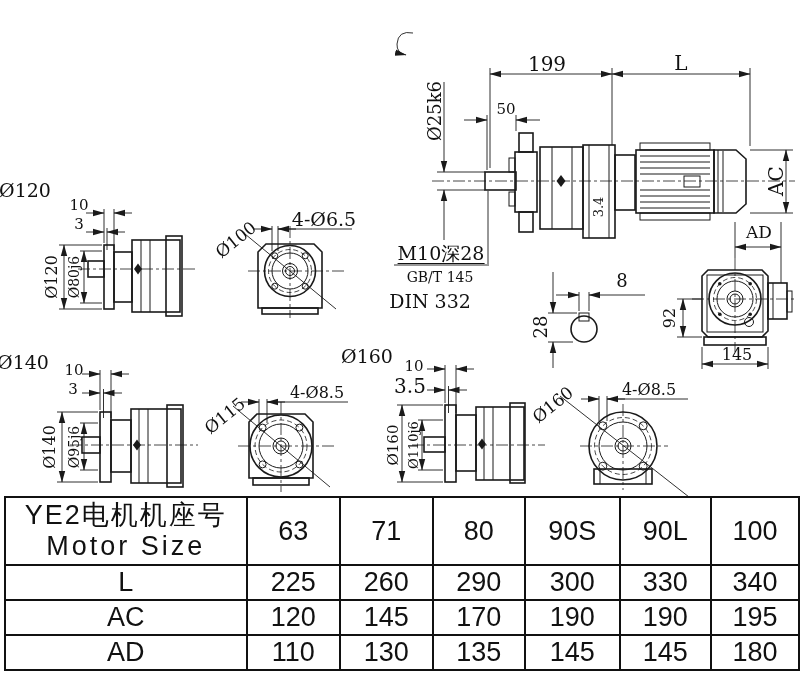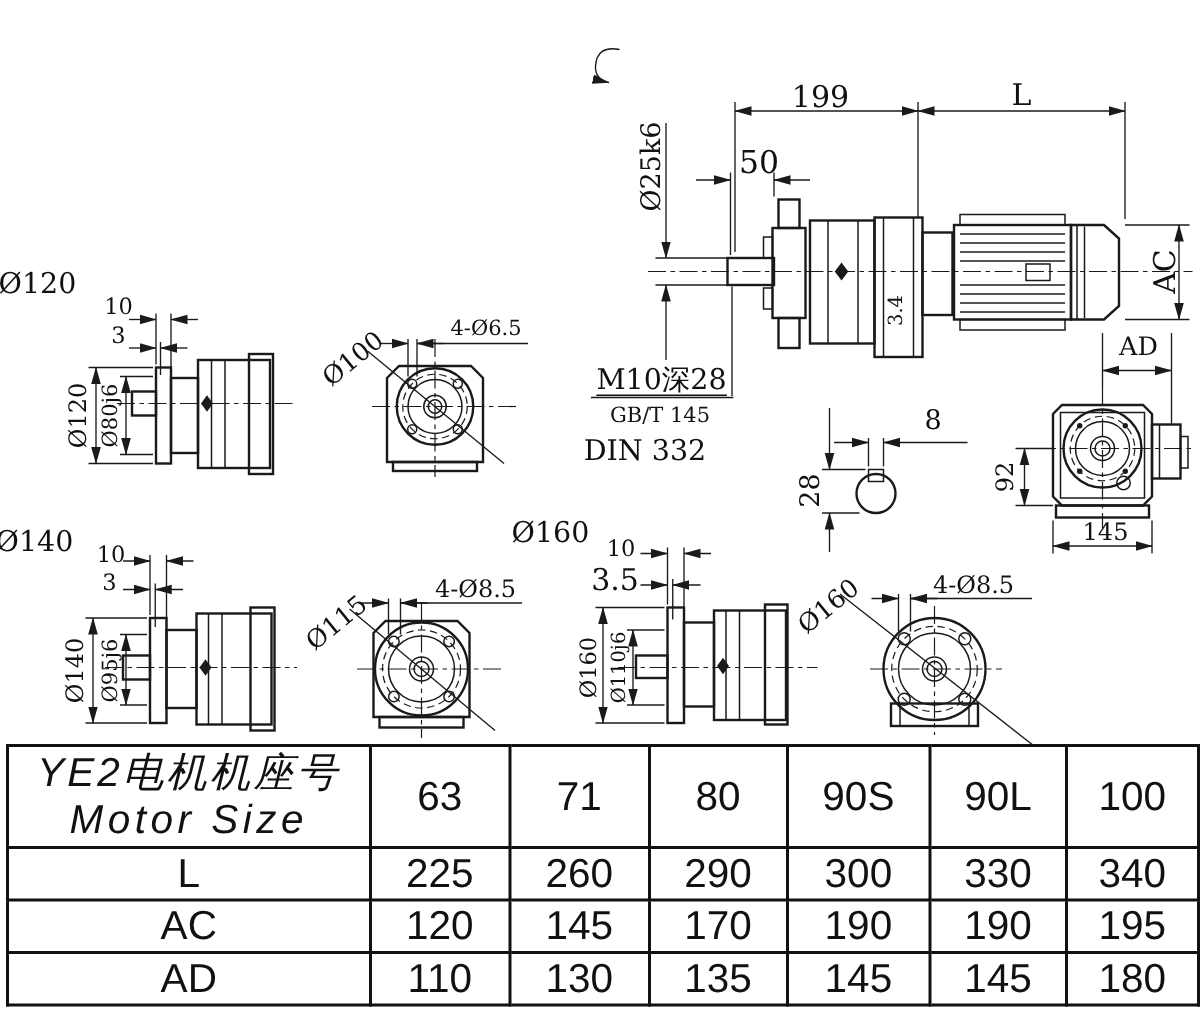--- a/index.html
+++ b/index.html
@@ -291,59 +291,59 @@
       <line class="d" x1="607" y1="421" x2="607" y2="396"></line>
       <line class="d" x1="581" y1="399" x2="599" y2="399" marker-end="url(#ar)"></line>
       <line class="d" x1="625" y1="399" x2="607" y2="399" marker-end="url(#ar)"></line>
       <line class="d" x1="607" y1="399" x2="688" y2="399"></line>
     </g>
   </svg>
 
   <div id="labels">
       <span class="dim-label" style="left: 547px; top: 64px; font-size: 20px; transform: translate(-50%, -50%) rotate(0deg);">199</span>
       <span class="dim-label" style="left: 681px; top: 63px; font-size: 20px; transform: translate(-50%, -50%) rotate(0deg);">L</span>
-      <span class="dim-label" style="left: 506px; top: 109px; font-size: 21px; transform: translate(-50%, -50%) rotate(0deg);">50</span>
+      <span class="dim-label" style="left: 506px; top: 109px; font-size: 15px; transform: translate(-50%, -50%) rotate(0deg);">50</span>
       <span class="dim-label" style="left: 435px; top: 111px; font-size: 18px; transform: translate(-50%, -50%) rotate(-90deg);">Ø25k6</span>
       <span class="dim-label" style="left: 598px; top: 207px; font-size: 13px; transform: translate(-50%, -50%) rotate(-90deg);">3.4</span>
       <span class="dim-label" style="left: 776px; top: 181px; font-size: 20px; transform: translate(-50%, -50%) rotate(-90deg);">AC</span>
       <span class="dim-label" style="left: 759px; top: 232px; font-size: 17px; transform: translate(-50%, -50%) rotate(0deg);">AD</span>
       <span class="dim-label note-underline" style="left: 441px; top: 254px; font-size: 19px; transform: translate(-50%, -50%) rotate(0deg);">M10深28</span>
       <span class="dim-label" style="left: 440px; top: 277px; font-size: 14px; transform: translate(-50%, -50%) rotate(0deg);">GB/T 145</span>
       <span class="dim-label" style="left: 430px; top: 301px; font-size: 19px; transform: translate(-50%, -50%) rotate(0deg);">DIN 332</span>
       <span class="dim-label" style="left: 622px; top: 281px; font-size: 18px; transform: translate(-50%, -50%) rotate(0deg);">8</span>
       <span class="dim-label" style="left: 541px; top: 327px; font-size: 18px; transform: translate(-50%, -50%) rotate(-90deg);">28</span>
       <span class="dim-label" style="left: 670px; top: 318px; font-size: 16px; transform: translate(-50%, -50%) rotate(-90deg);">92</span>
       <span class="dim-label" style="left: 737px; top: 355px; font-size: 16px; transform: translate(-50%, -50%) rotate(0deg);">145</span>
       <span class="dim-label" style="left: 25px; top: 190px; font-size: 19px; transform: translate(-50%, -50%) rotate(0deg);">Ø120</span>
       <span class="dim-label" style="left: 79px; top: 205px; font-size: 15px; transform: translate(-50%, -50%) rotate(0deg);">10</span>
       <span class="dim-label" style="left: 79px; top: 224px; font-size: 15px; transform: translate(-50%, -50%) rotate(0deg);">3</span>
       <span class="dim-label" style="left: 52px; top: 277px; font-size: 16px; transform: translate(-50%, -50%) rotate(-90deg);">Ø120</span>
       <span class="dim-label" style="left: 74px; top: 277px; font-size: 14px; transform: translate(-50%, -50%) rotate(-90deg);">Ø80j6</span>
       <span class="dim-label" style="left: 236px; top: 240px; font-size: 17px; transform: translate(-50%, -50%) rotate(-39deg);">Ø100</span>
-      <span class="dim-label" style="left: 324px; top: 219px; font-size: 14px; transform: translate(-50%, -50%) rotate(0deg);">4-Ø6.5</span>
+      <span class="dim-label" style="left: 324px; top: 219px; font-size: 19px; transform: translate(-50%, -50%) rotate(0deg);">4-Ø6.5</span>
       <span class="dim-label" style="left: 23px; top: 362px; font-size: 19px; transform: translate(-50%, -50%) rotate(0deg);">Ø140</span>
       <span class="dim-label" style="left: 74px; top: 370px; font-size: 15px; transform: translate(-50%, -50%) rotate(0deg);">10</span>
       <span class="dim-label" style="left: 73px; top: 389px; font-size: 15px; transform: translate(-50%, -50%) rotate(0deg);">3</span>
       <span class="dim-label" style="left: 50px; top: 447px; font-size: 16px; transform: translate(-50%, -50%) rotate(-90deg);">Ø140</span>
       <span class="dim-label" style="left: 74px; top: 447px; font-size: 14px; transform: translate(-50%, -50%) rotate(-90deg);">Ø95j6</span>
       <span class="dim-label" style="left: 225px; top: 416px; font-size: 17px; transform: translate(-50%, -50%) rotate(-39deg);">Ø115</span>
       <span class="dim-label" style="left: 317px; top: 393px; font-size: 16px; transform: translate(-50%, -50%) rotate(0deg);">4-Ø8.5</span>
       <span class="dim-label" style="left: 367px; top: 356px; font-size: 19px; transform: translate(-50%, -50%) rotate(0deg);">Ø160</span>
       <span class="dim-label" style="left: 414px; top: 366px; font-size: 15px; transform: translate(-50%, -50%) rotate(0deg);">10</span>
       <span class="dim-label" style="left: 410px; top: 386px; font-size: 20px; transform: translate(-50%, -50%) rotate(0deg);">3.5</span>
       <span class="dim-label" style="left: 393px; top: 445px; font-size: 15px; transform: translate(-50%, -50%) rotate(-90deg);">Ø160</span>
       <span class="dim-label" style="left: 413px; top: 445px; font-size: 13px; transform: translate(-50%, -50%) rotate(-90deg);">Ø110j6</span>
       <span class="dim-label" style="left: 553px; top: 405px; font-size: 17px; transform: translate(-50%, -50%) rotate(-39deg);">Ø160</span>
       <span class="dim-label" style="left: 649px; top: 390px; font-size: 16px; transform: translate(-50%, -50%) rotate(0deg);">4-Ø8.5</span>
     </div>
 
   <table id="spec-table">
     <tbody>
       <tr>
-        <td class="hdr-cell" style="width:243px;height:66px;font-style:italic;">
+        <td class="hdr-cell" style="width:243px;height:66px;">
           <div class="hdr-cn">YE2电机机座号</div>
           <div class="hdr-en">Motor Size</div>
         </td>
         <td style="width:92px;">63</td>
         <td style="width:92px;">71</td>
         <td style="width:91px;margin-top:39px;">80</td>
         <td style="width:94px;">90S</td>
         <td style="width:90px;">90L</td>
         <td style="width:87px;">100</td>
       </tr>

